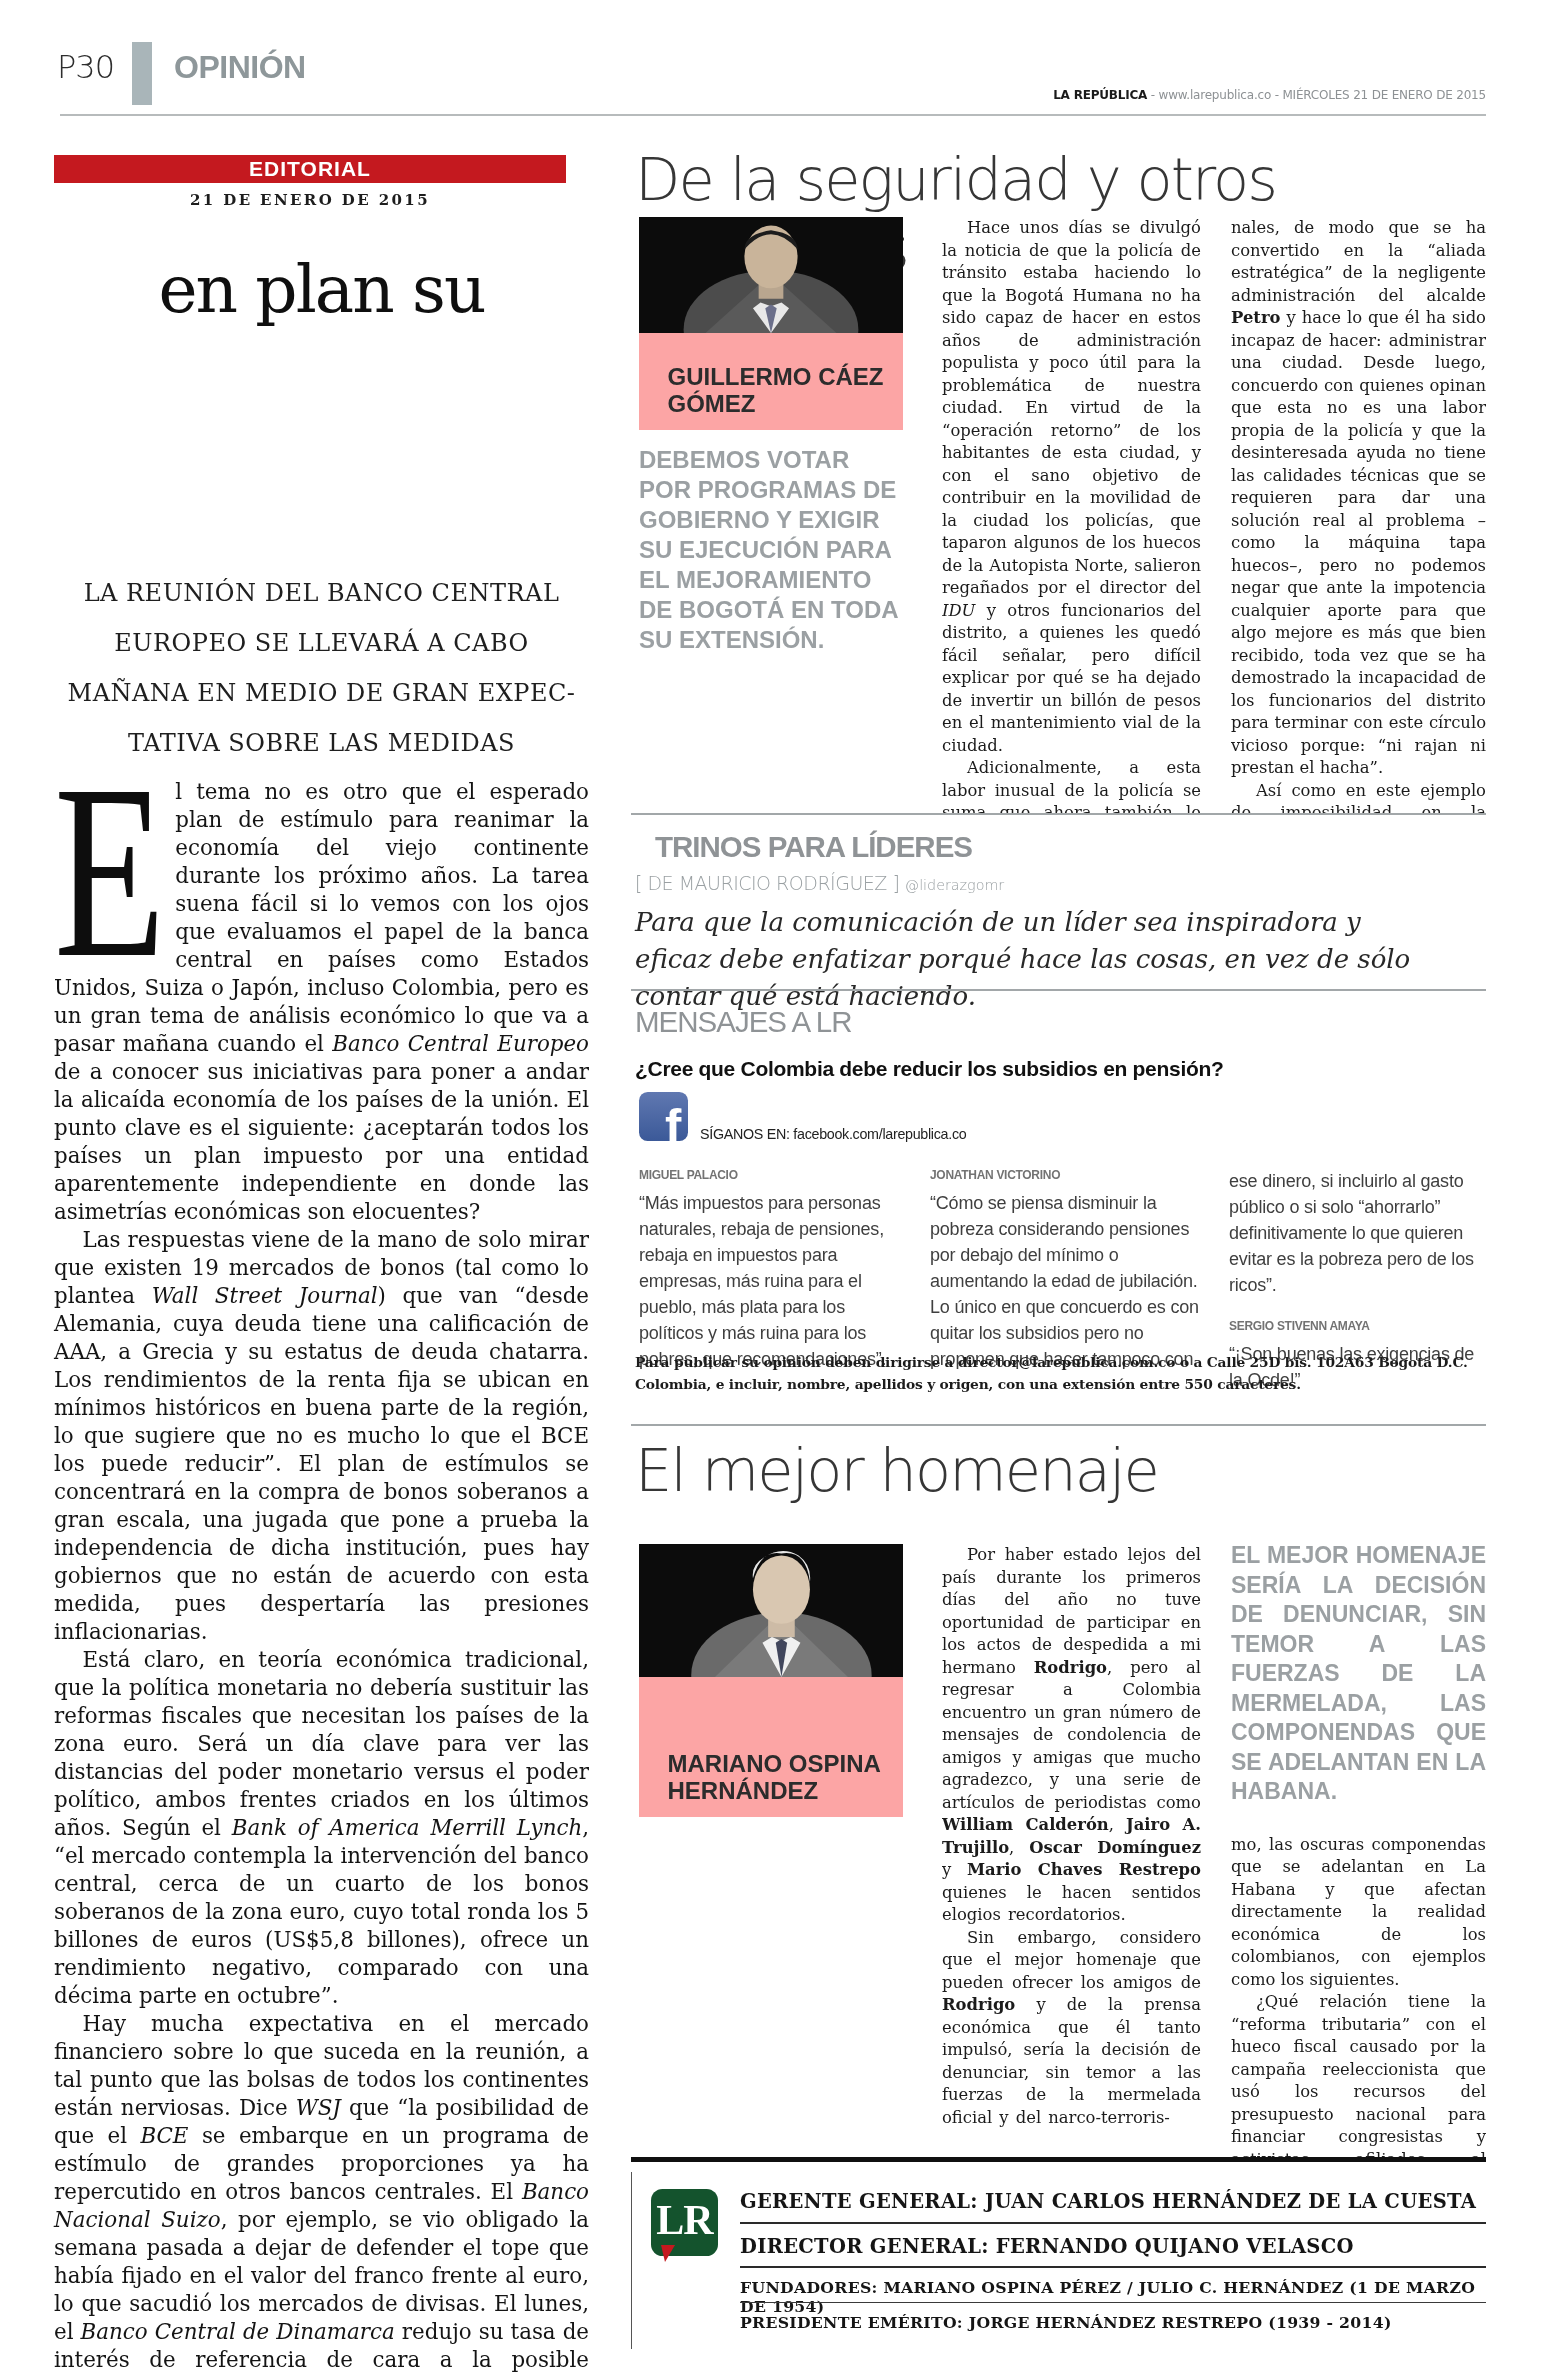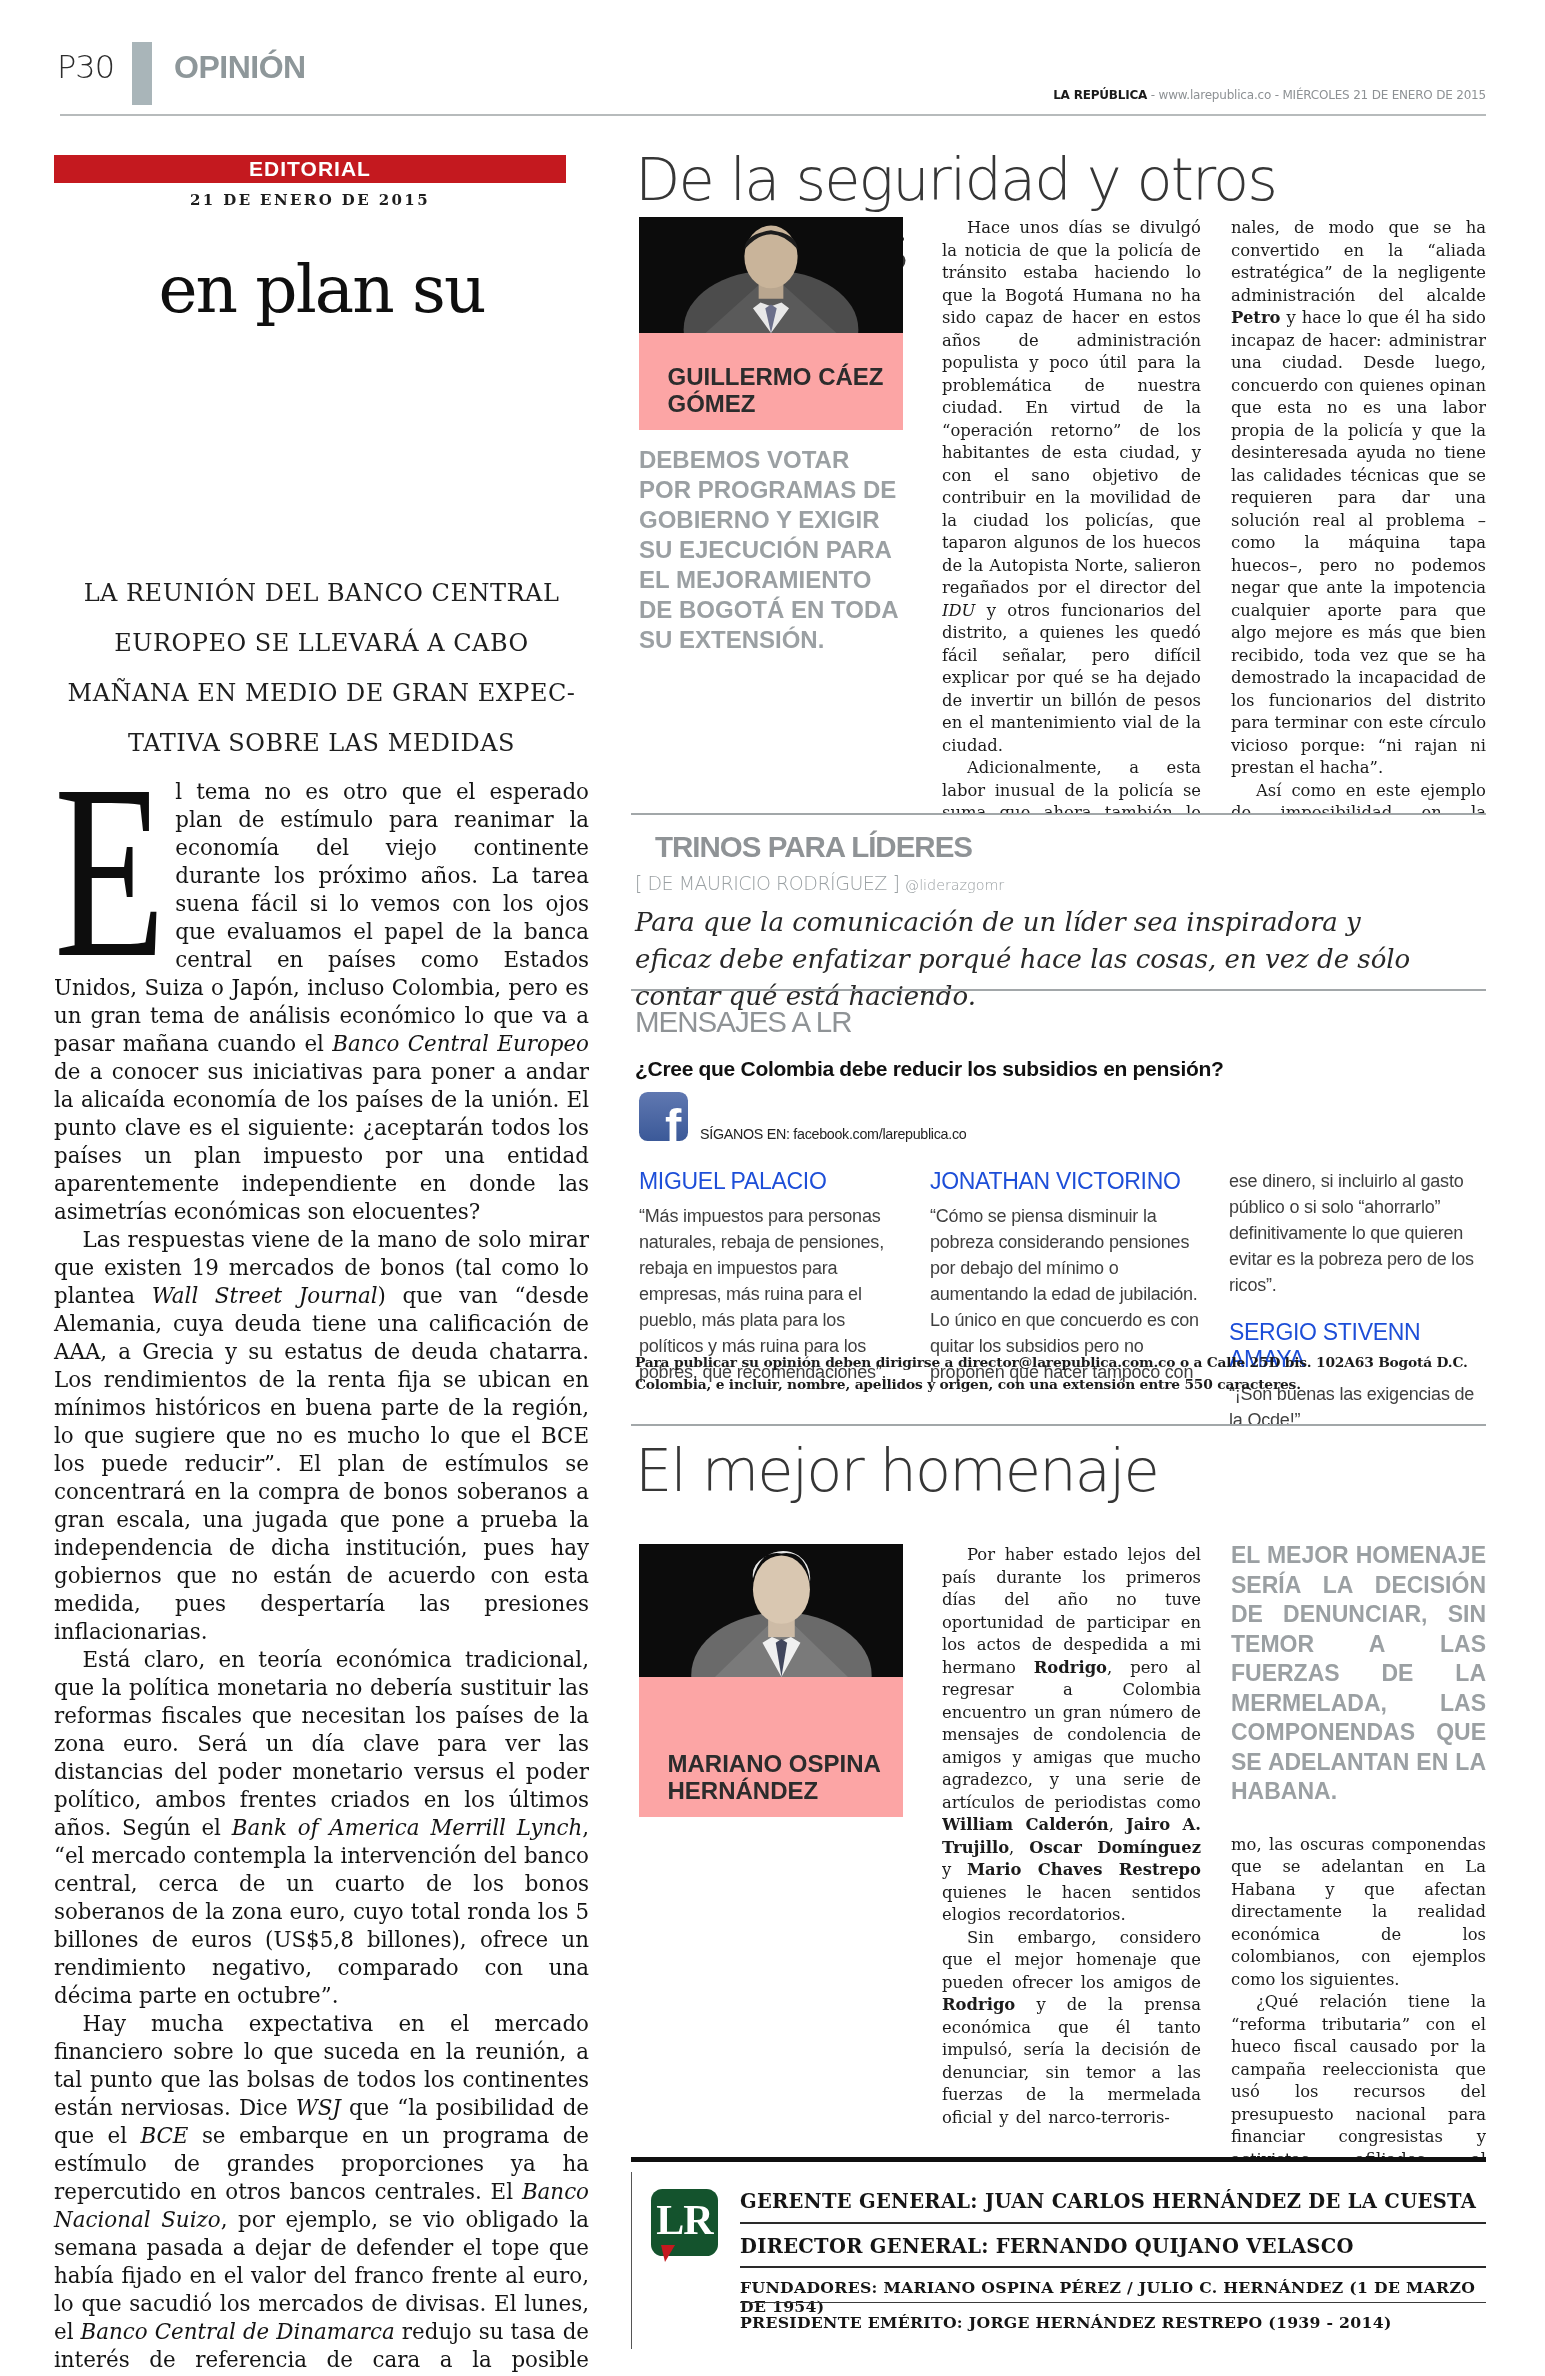--- a/index.html
+++ b/index.html
@@ -75,21 +75,21 @@
             font-size:29.5px;color:#8f9396;letter-spacing:-1px;}
   .ms-q{left:635px;top:1057px;font-family:"Liberation Sans",sans-serif;font-weight:bold;
         font-size:21px;color:#111;letter-spacing:-0.3px;}
   .fb-icon{left:639px;top:1092px;width:49px;height:49px;border-radius:8.6px;
            background:linear-gradient(#6078b1,#3b5998);overflow:hidden;}
   .fb-f{position:absolute;right:6.7px;bottom:-13.3px;font-family:"Liberation Sans",sans-serif;
         font-weight:bold;font-size:49px;color:#fff;}
   .fb-label{left:700px;top:1126px;font-family:"Liberation Sans",sans-serif;font-size:14.3px;
             color:#222;letter-spacing:-0.3px;}
   .ms-col{top:1168px;font-family:"Liberation Sans",sans-serif;}
-  .ms-col .rd-name{font-weight:normal;font-size:23px;color:#1d4ed8;margin:0 0 7.6px 0;letter-spacing:-0.3px;}
+  .ms-col .rd-name{font-weight:bold;font-size:12px;color:#737373;margin:0 0 7.6px 0;letter-spacing:-0.3px;}
   .ms-col .rd-name.later{margin-top:21px;}
   .ms-col .rd-text{font-weight:300;font-size:18px;line-height:26px;color:#3f3f3f;margin:0;
                    letter-spacing:-0.2px;}
   .ms-c1{left:639px;width:268px;}
   .ms-c2{left:930px;width:274px;}
   .ms-c3{left:1229px;width:259px;}
   .ms-note{left:635px;top:1351px;width:851px;font-size:13.8px;line-height:22px;color:#1c1c1c;
            font-weight:bold;letter-spacing:-0.2px;}
   .rule-c{left:631px;top:1424px;width:855px;}
 

